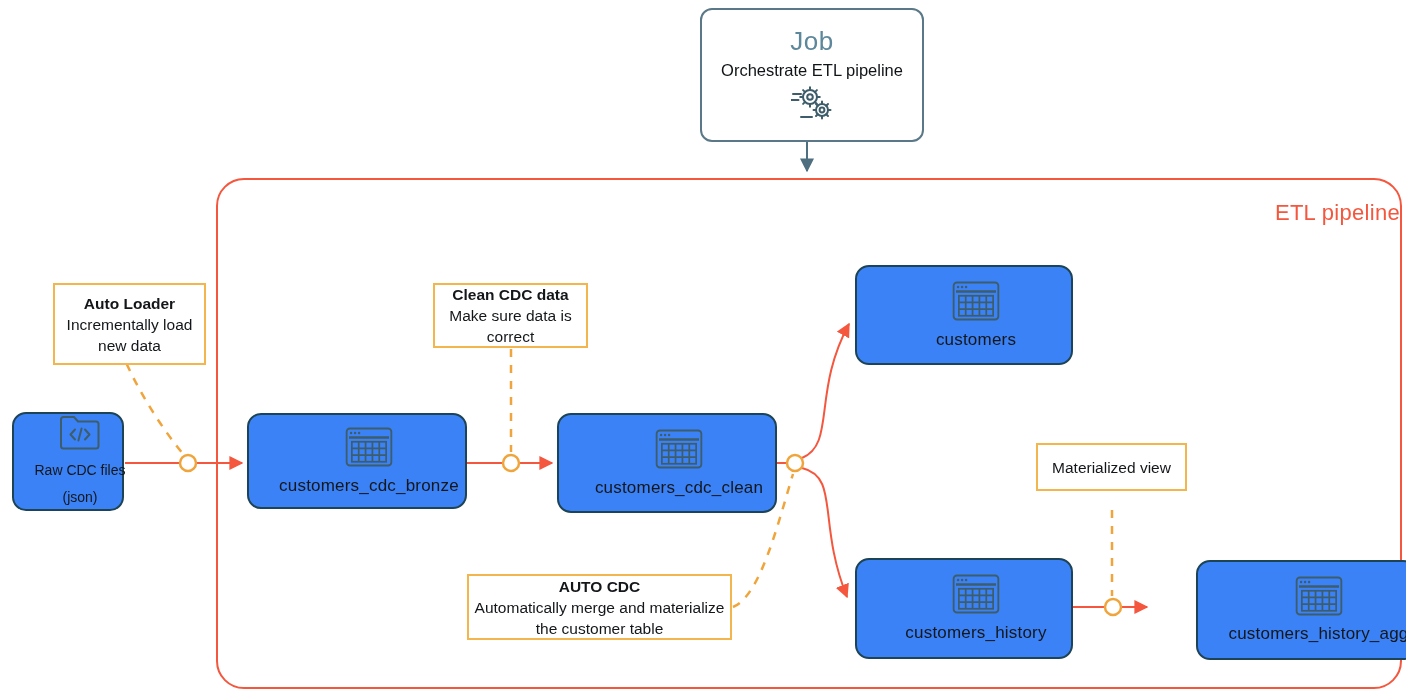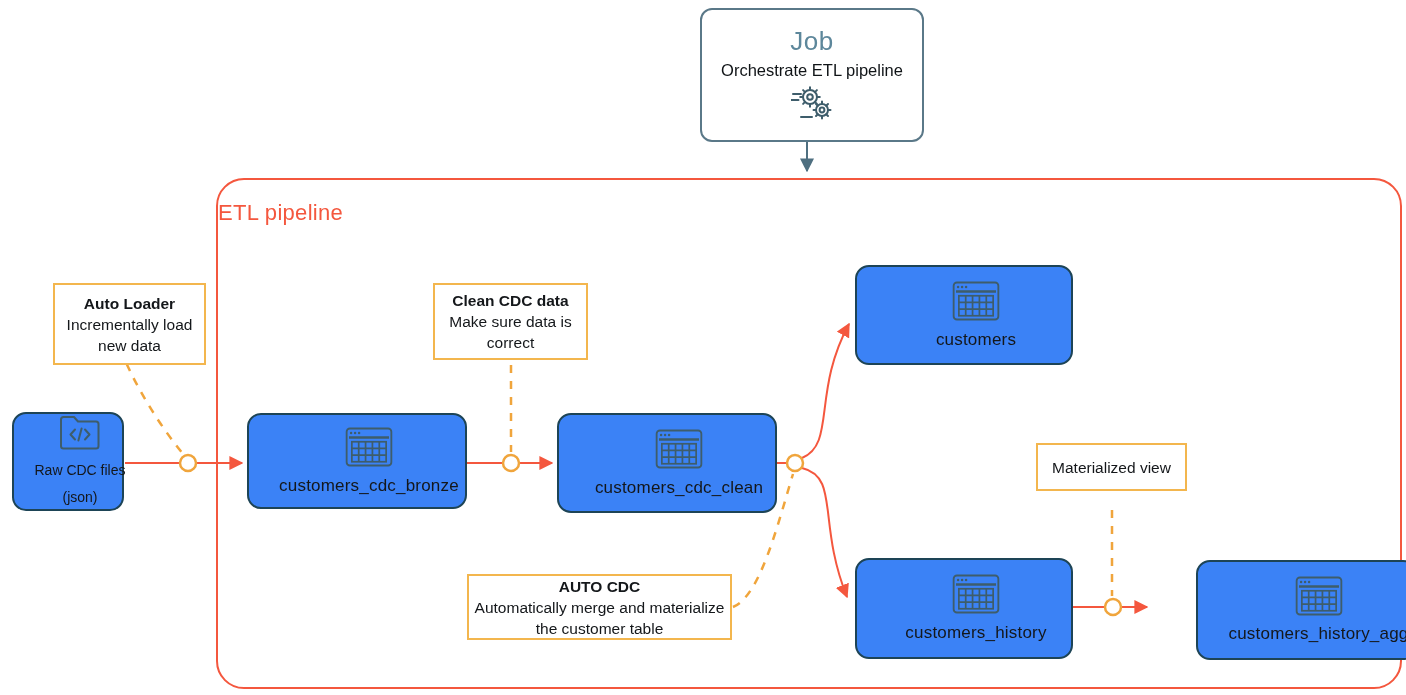--- a/index.html
+++ b/index.html
@@ -16,21 +16,21 @@
     display:flex;flex-direction:column;align-items:center;justify-content:center;gap:4px;
   }
   .job-title{font-size:26px;color:#5D879B;letter-spacing:.5px;}
   .job-sub{font-size:16.5px;color:#101417;}
   
   .pipeline{
     position:absolute;left:216px;top:178px;width:1182px;height:507px;
     border:2px solid #F4573E;border-radius:28px;background:transparent;
   }
   .pipeline-label{
-    position:absolute;left:0;right:0;top:20px;text-align:left;
+    position:absolute;left:0;right:0;top:20px;text-align:right;
     font-size:22px;color:#F4573E;letter-spacing:.3px;
   }
   
   .node{
     position:absolute;background:#3b82f6;border:2.5px solid #1D4456;border-radius:14px;
     display:flex;flex-direction:column;align-items:center;justify-content:center;gap:9px;
     box-sizing:border-box;z-index:3;padding-left:24px;
   }
   .node .nlabel{font-size:17px;color:#14171A;letter-spacing:.2px;white-space:nowrap;}
   .src-label{font-size:14px;text-align:center;line-height:27px;width:96px;}
@@ -168,21 +168,21 @@
           <use href="#tbl-icon"></use>
         </svg></span>
     <span class="nlabel">customers_history_agg</span>
   </div>
 
   <div class="ann" style="left:53px;top:283px;width:153px;height:82px;">
     <div class="ann-title">Auto Loader</div>
     <div class="ann-body">Incrementally load new data</div>
   </div>
 
-  <div class="ann" style="left:433px;top:283px;width:155px;height:77px;">
+  <div class="ann" style="left:433px;top:283px;width:155px;height:65px;">
     <div class="ann-title">Clean CDC data</div>
     <div class="ann-body">Make sure data is correct</div>
   </div>
 
   <div class="ann" style="left:467px;top:574px;width:265px;height:66px;">
     <div class="ann-title">AUTO CDC</div>
     <div class="ann-body">Automatically merge and materialize the customer table</div>
   </div>
 
   <div class="ann" style="left:1036px;top:443px;width:151px;height:48px;">

